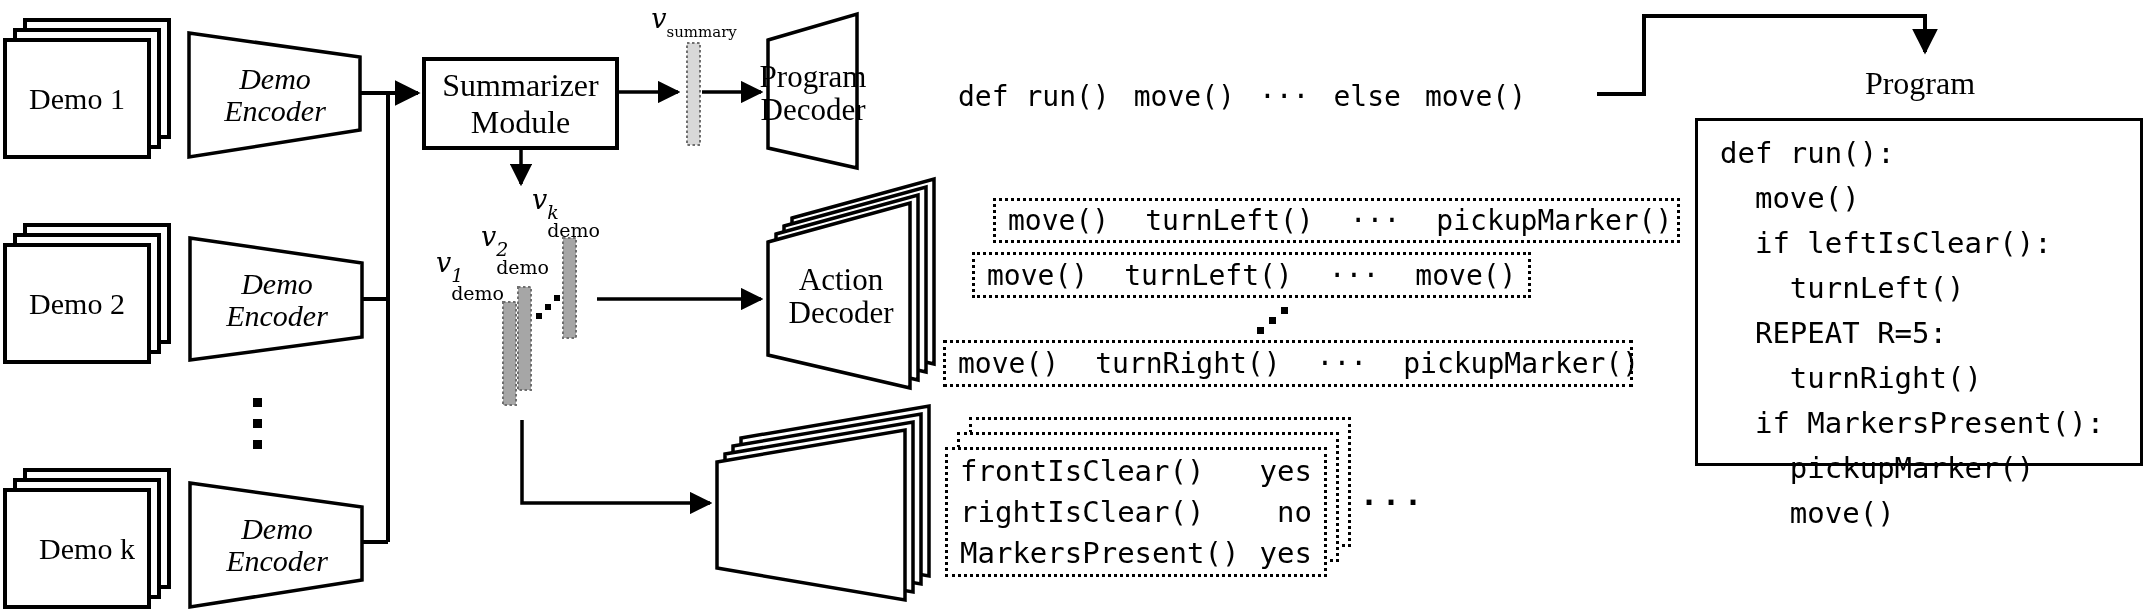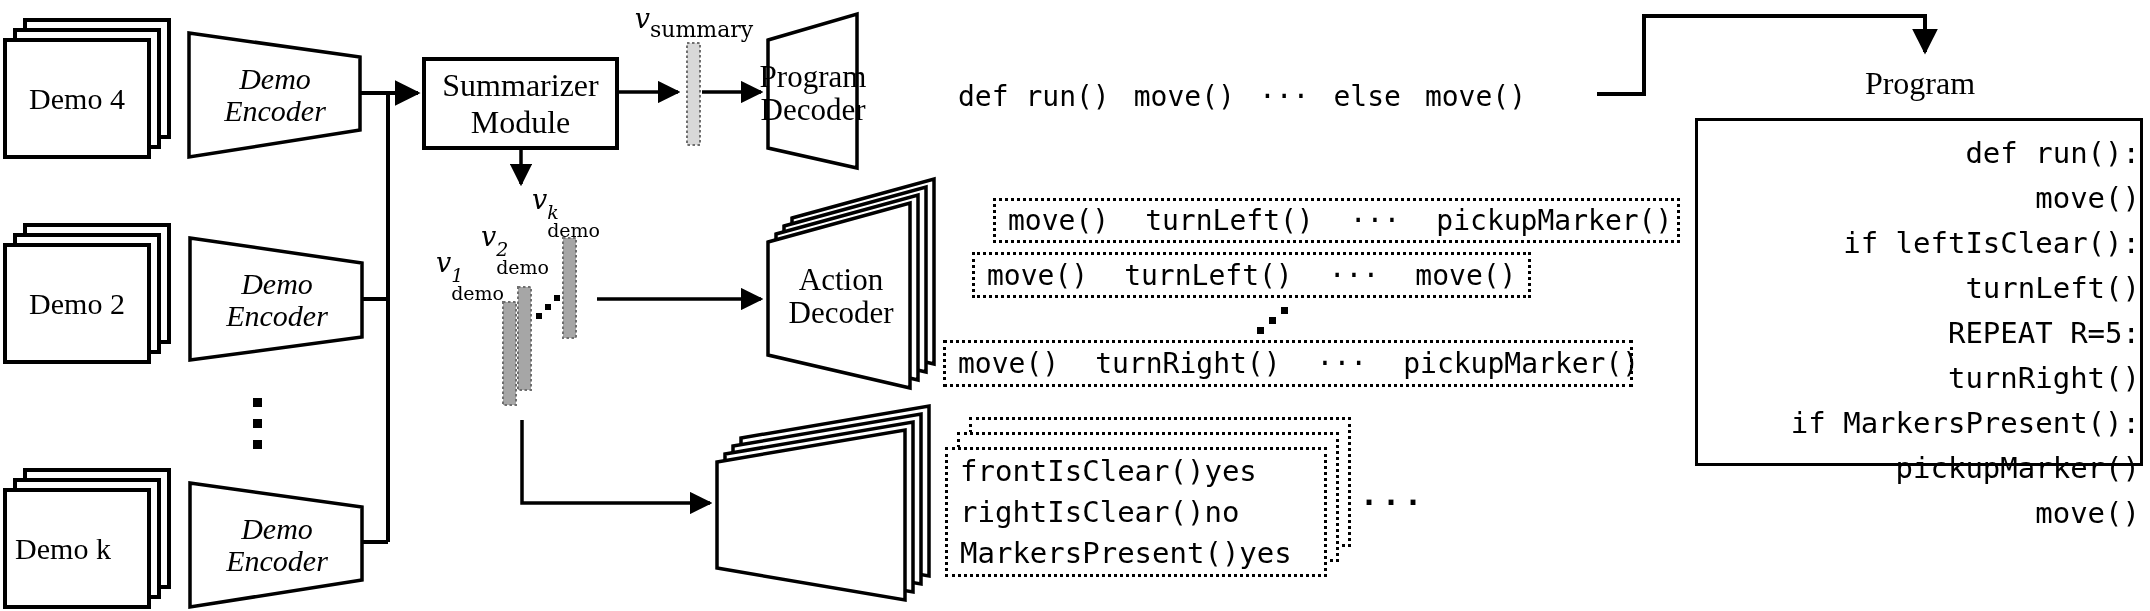--- a/index.html
+++ b/index.html
@@ -42,43 +42,42 @@
     position:absolute;border:3px dotted var(--ink);background:#fff;
     display:flex;align-items:center;gap:36px;
     font-size:28px;white-space:pre;padding:0 12px;box-sizing:border-box;
   }
 
   .dotted-card{position:absolute;border:3px dotted var(--ink);box-sizing:border-box;background:#fff;}
   .percep-front{
     display:flex;flex-direction:column;justify-content:center;
     padding:2px 12px;font-size:29px;
   }
-  .percep-row{display:flex;align-items:center;line-height:41px;white-space:pre;}
+  .percep-row{display:flex;justify-content:space-between;align-items:center;line-height:41px;white-space:pre;}
   .percep-ans{font-weight:normal;}
 
   .ellipsis-big{position:absolute;transform:translate(-50%,-50%);font-size:30px;font-weight:bold;letter-spacing:4px;}
 
   .vlbl{
     position:absolute;transform:translate(-50%,-50%);
     font-family:"DejaVu Serif", serif;font-style:italic;font-size:27px;white-space:nowrap;
   }
   .vscripts{
     display:inline-flex;flex-direction:column;align-items:flex-start;
     font-size:19px;font-style:normal;line-height:1;vertical-align:-10px;
     font-family:"DejaVu Serif", serif;
   }
   .vscripts .vsup{font-style:italic;height:18px;}
   .vscripts .vsub{font-style:normal;}
-  .vsub-only{font-size:22px;font-style:normal;vertical-align:-9px;font-family:"DejaVu Serif", serif;}
+  .vsub-only{font-size:15px;font-style:normal;vertical-align:-9px;font-family:"DejaVu Serif", serif;}
 
   .prog-box{
     position:absolute;left:1695px;top:118px;width:448px;height:348px;
     border:3px solid var(--ink);box-sizing:border-box;background:#fff;
     padding:10px 0 0 22px;
-    text-align:right;
   }
   .prog-line{font-size:29px;line-height:45px;white-space:pre;}
 </style>
 </head>
 <body>
 
 <div id="stage">
 
   <svg id="wires" viewBox="0 0 2150 611">
     <defs>
@@ -161,23 +160,23 @@
 
     <g fill="#000">
       <rect x="1257" y="327" width="7" height="7"></rect>
       <rect x="1269" y="317" width="7" height="7"></rect>
       <rect x="1281" y="307" width="7" height="7"></rect>
     </g>
 
     <polyline points="1597,94 1644,94 1644,16 1925,16 1925,52" fill="none" stroke="#000" stroke-width="4" marker-end="url(#ah)"></polyline>
   </svg>
 
-  <div class="lbl demo-lbl" style="left:77px;top:99px;">Demo 4</div>
+  <div class="lbl demo-lbl" style="left:77px;top:99px;">Demo 1</div>
   <div class="lbl demo-lbl" style="left:77px;top:304px;">Demo 2</div>
-  <div class="lbl demo-lbl" style="left:63px;top:549px;">Demo k</div>
+  <div class="lbl demo-lbl" style="left:87px;top:549px;">Demo k</div>
 
   <div class="lbl enc-lbl" style="left:275px;top:95px;">Demo Encoder</div>
   <div class="lbl enc-lbl" style="left:277px;top:300px;">Demo Encoder</div>
   <div class="lbl enc-lbl" style="left:277px;top:545px;">Demo Encoder</div>
 
   <div class="sum-box">
     <div class="sum-lbl">Summarizer Module</div>
   </div>
 
   <div class="vlbl" style="left:694px;top:22px;"><span>v</span><span class="vsub-only">summary</span></div>

